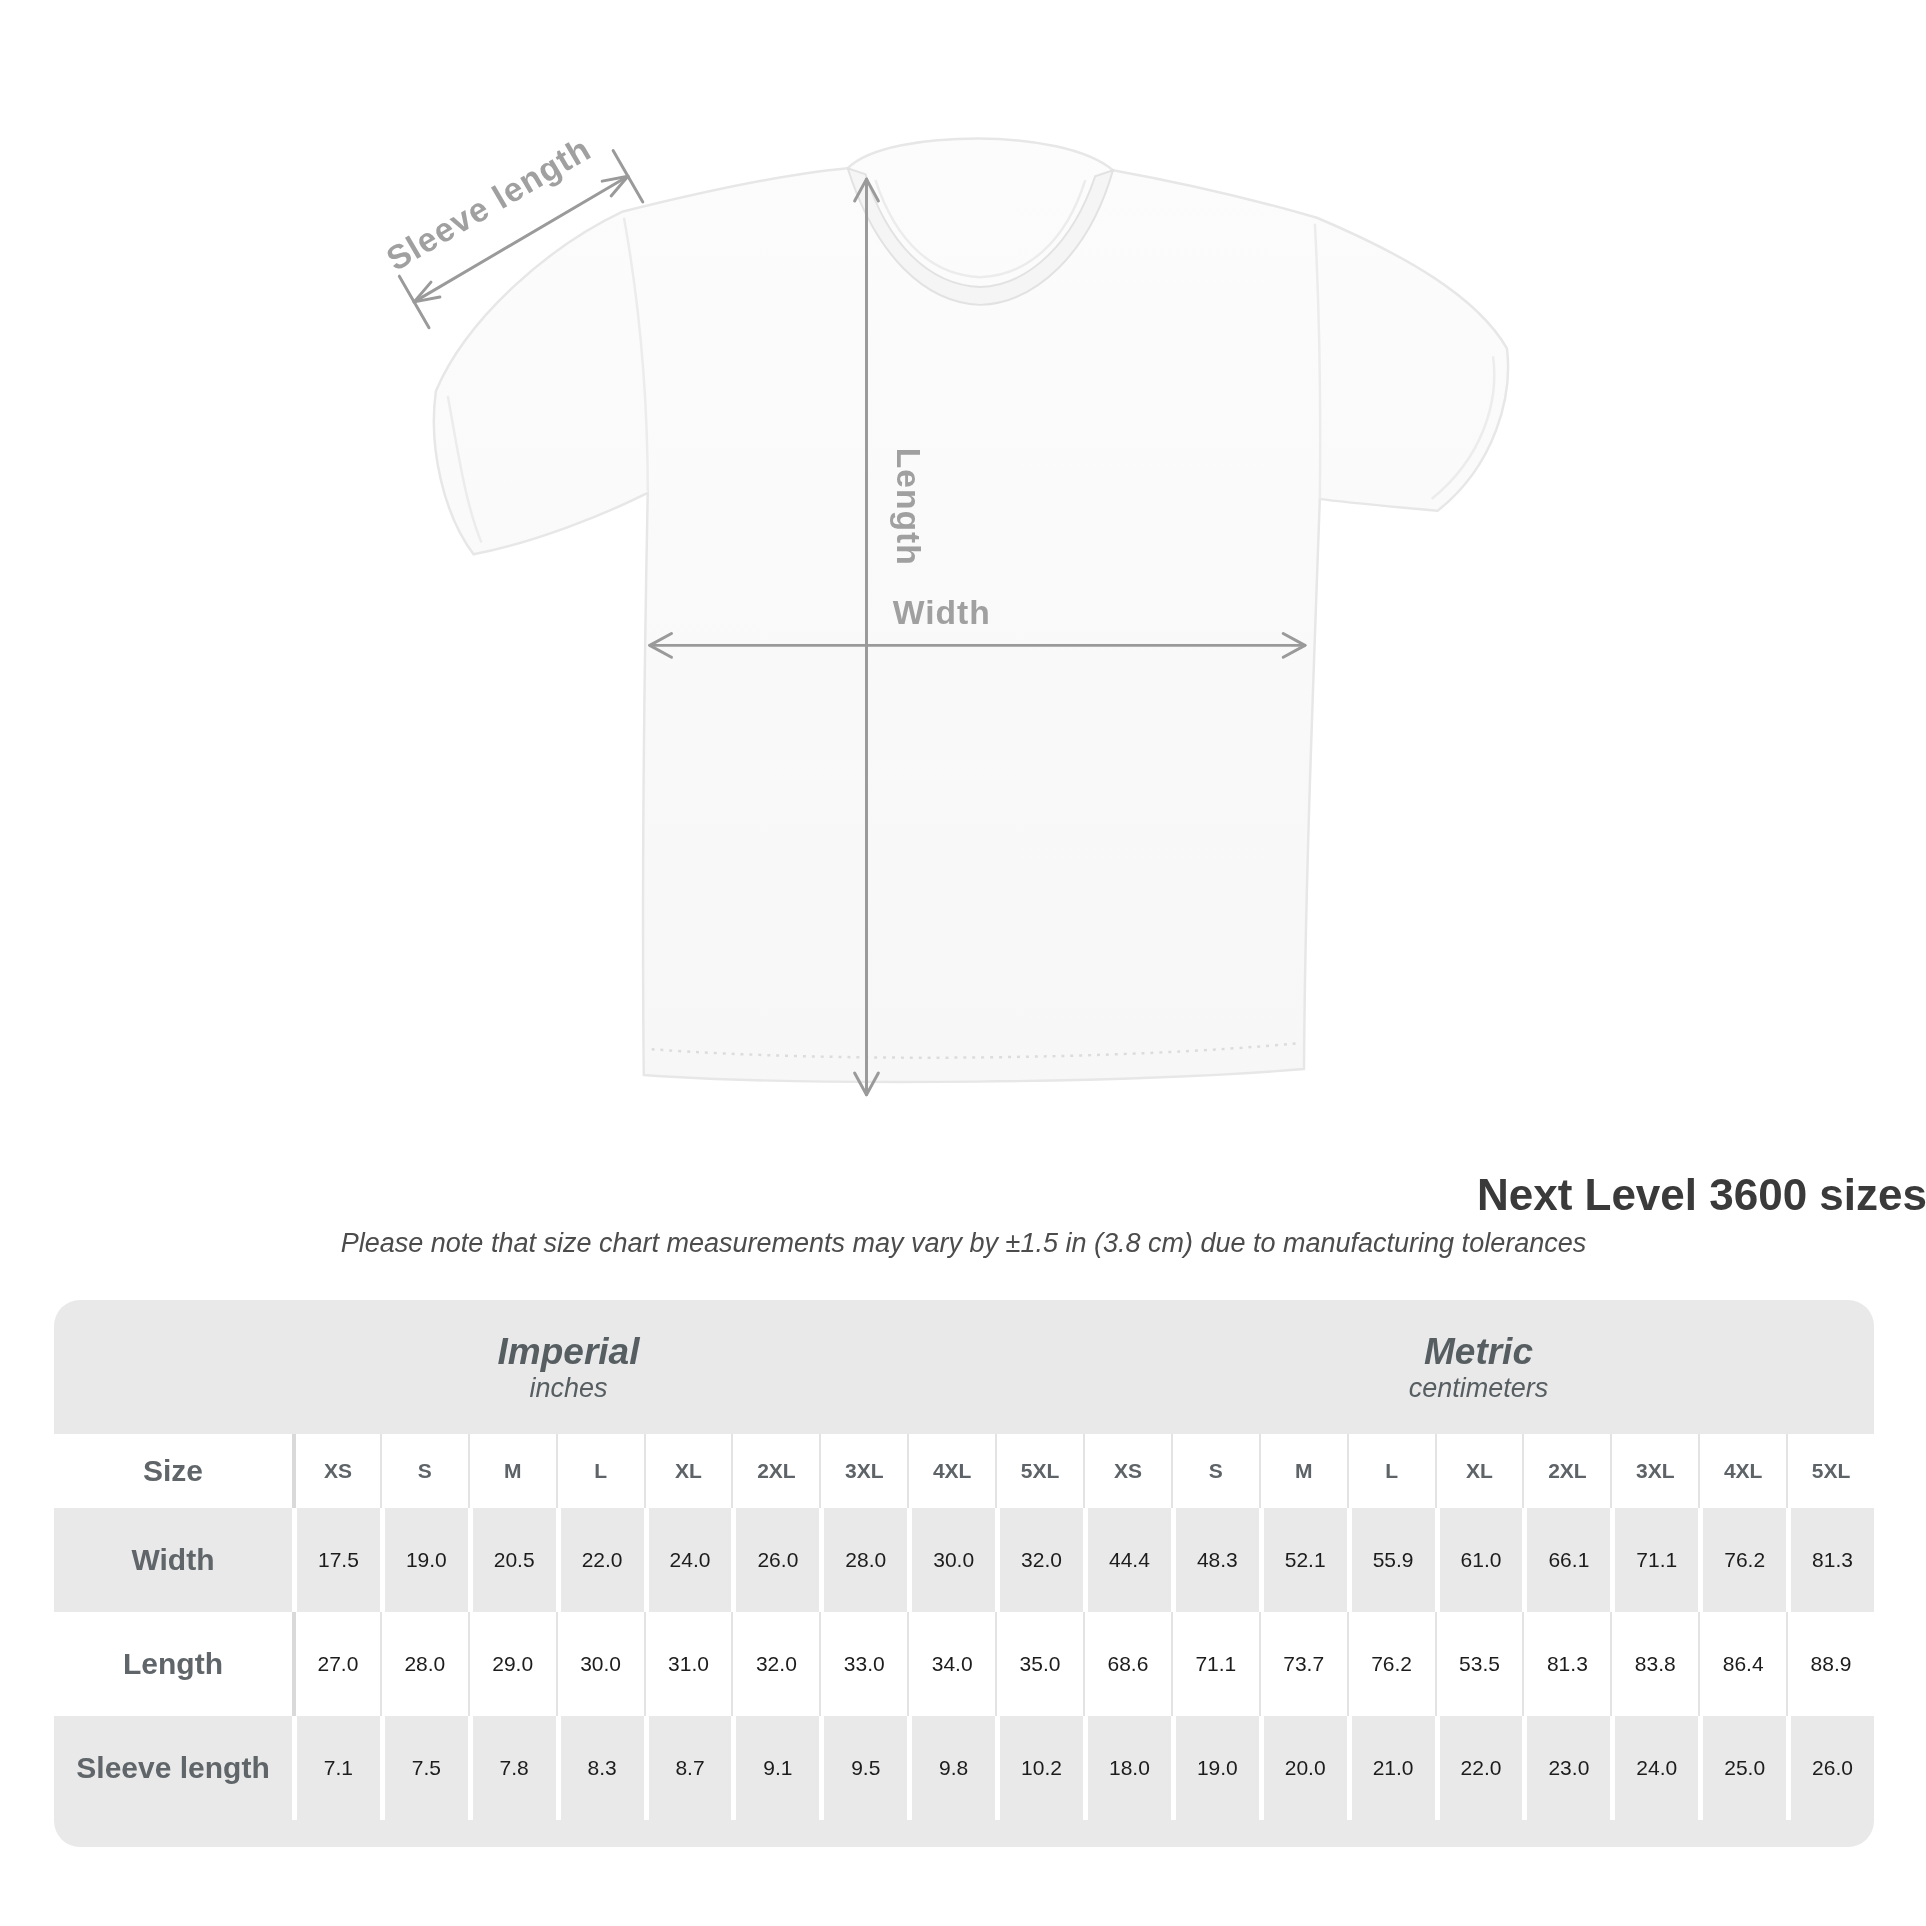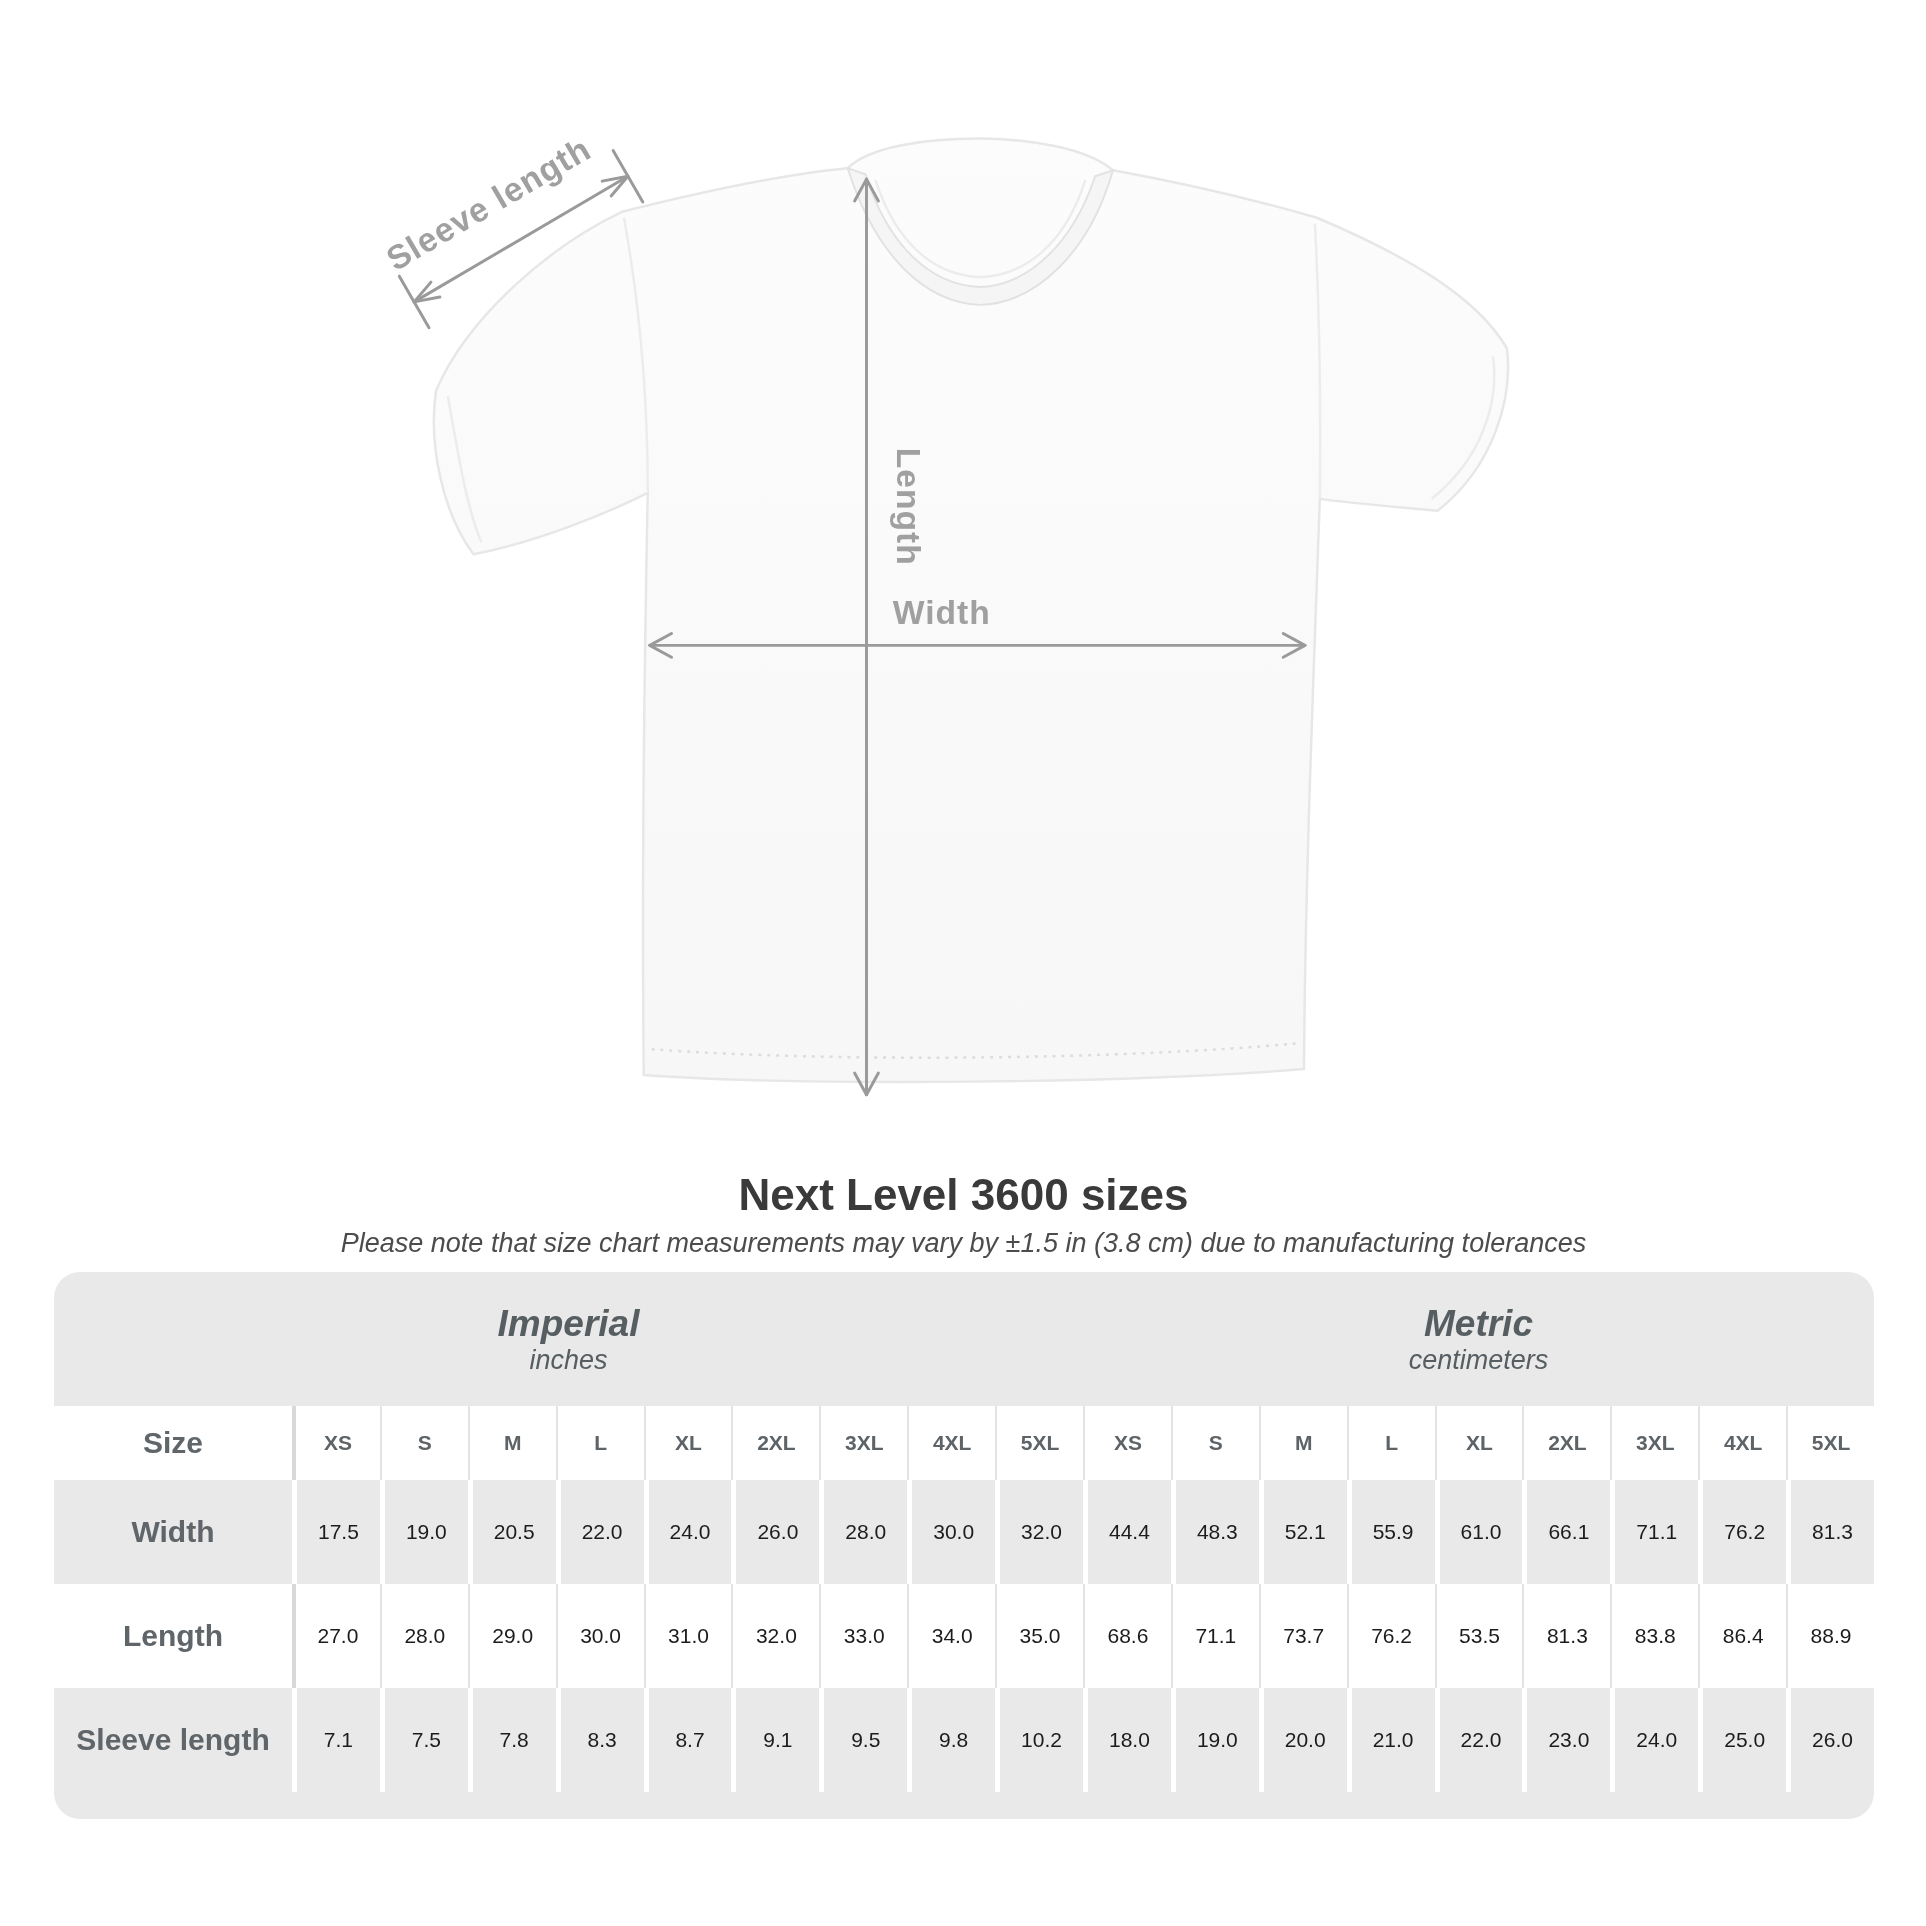--- a/index.html
+++ b/index.html
@@ -15,27 +15,27 @@
   
   #diagram{position:absolute;left:0;top:0;}
   .shirt-body{fill:url(#shirtFill);stroke:#e7e7e7;stroke-width:2.5;}
   .collar-band{fill:#f5f5f5;stroke:#e2e2e2;stroke-width:2;}
   .seam{fill:none;stroke:#ececec;stroke-width:2.5;}
   .stitch{fill:none;stroke:#dcdcdc;stroke-width:2.5;stroke-dasharray:3 6;}
   .mline{fill:none;stroke:var(--line);stroke-width:3;stroke-linecap:round;stroke-linejoin:round;}
   .mtext{fill:var(--mlabel);font-size:34px;font-weight:bold;letter-spacing:1px;}
 
   
-  .title{position:absolute;left:0;top:1170px;width:100%;text-align:center;
+  .title{position:absolute;left:0;top:1170px;width:100%;text-align:right;
          font-size:44px;font-weight:bold;color:var(--title);}
   .note{position:absolute;left:0;top:1228px;width:100%;text-align:center;
         font-size:27px;font-style:italic;color:var(--note);}
 
   
-  .size-table{position:absolute;left:54px;top:1272px;width:1820px;height:547px;
+  .size-table{position:absolute;left:54px;top:1300px;width:1820px;height:547px;
               background:var(--band);border-radius:26px;overflow:hidden;}
   .group-header{display:grid;grid-template-columns:1029px 1fr;height:134px;}
   .group-cell{display:flex;flex-direction:column;align-items:center;justify-content:center;color:#565e62;}
   .group-name{font-size:37px;font-weight:bold;font-style:italic;}
   .group-unit{font-size:27px;font-style:italic;margin-top:0;}
   .trow{display:grid;grid-template-columns:238px repeat(18,1fr);}
   .trow .cell{display:flex;align-items:center;justify-content:center;}
   .row-sizes{height:74px;background:var(--plain);}
   .row-sizes .cell{font-size:21px;font-weight:bold;color:#5d6367;}
   .row-data{height:104px;}

